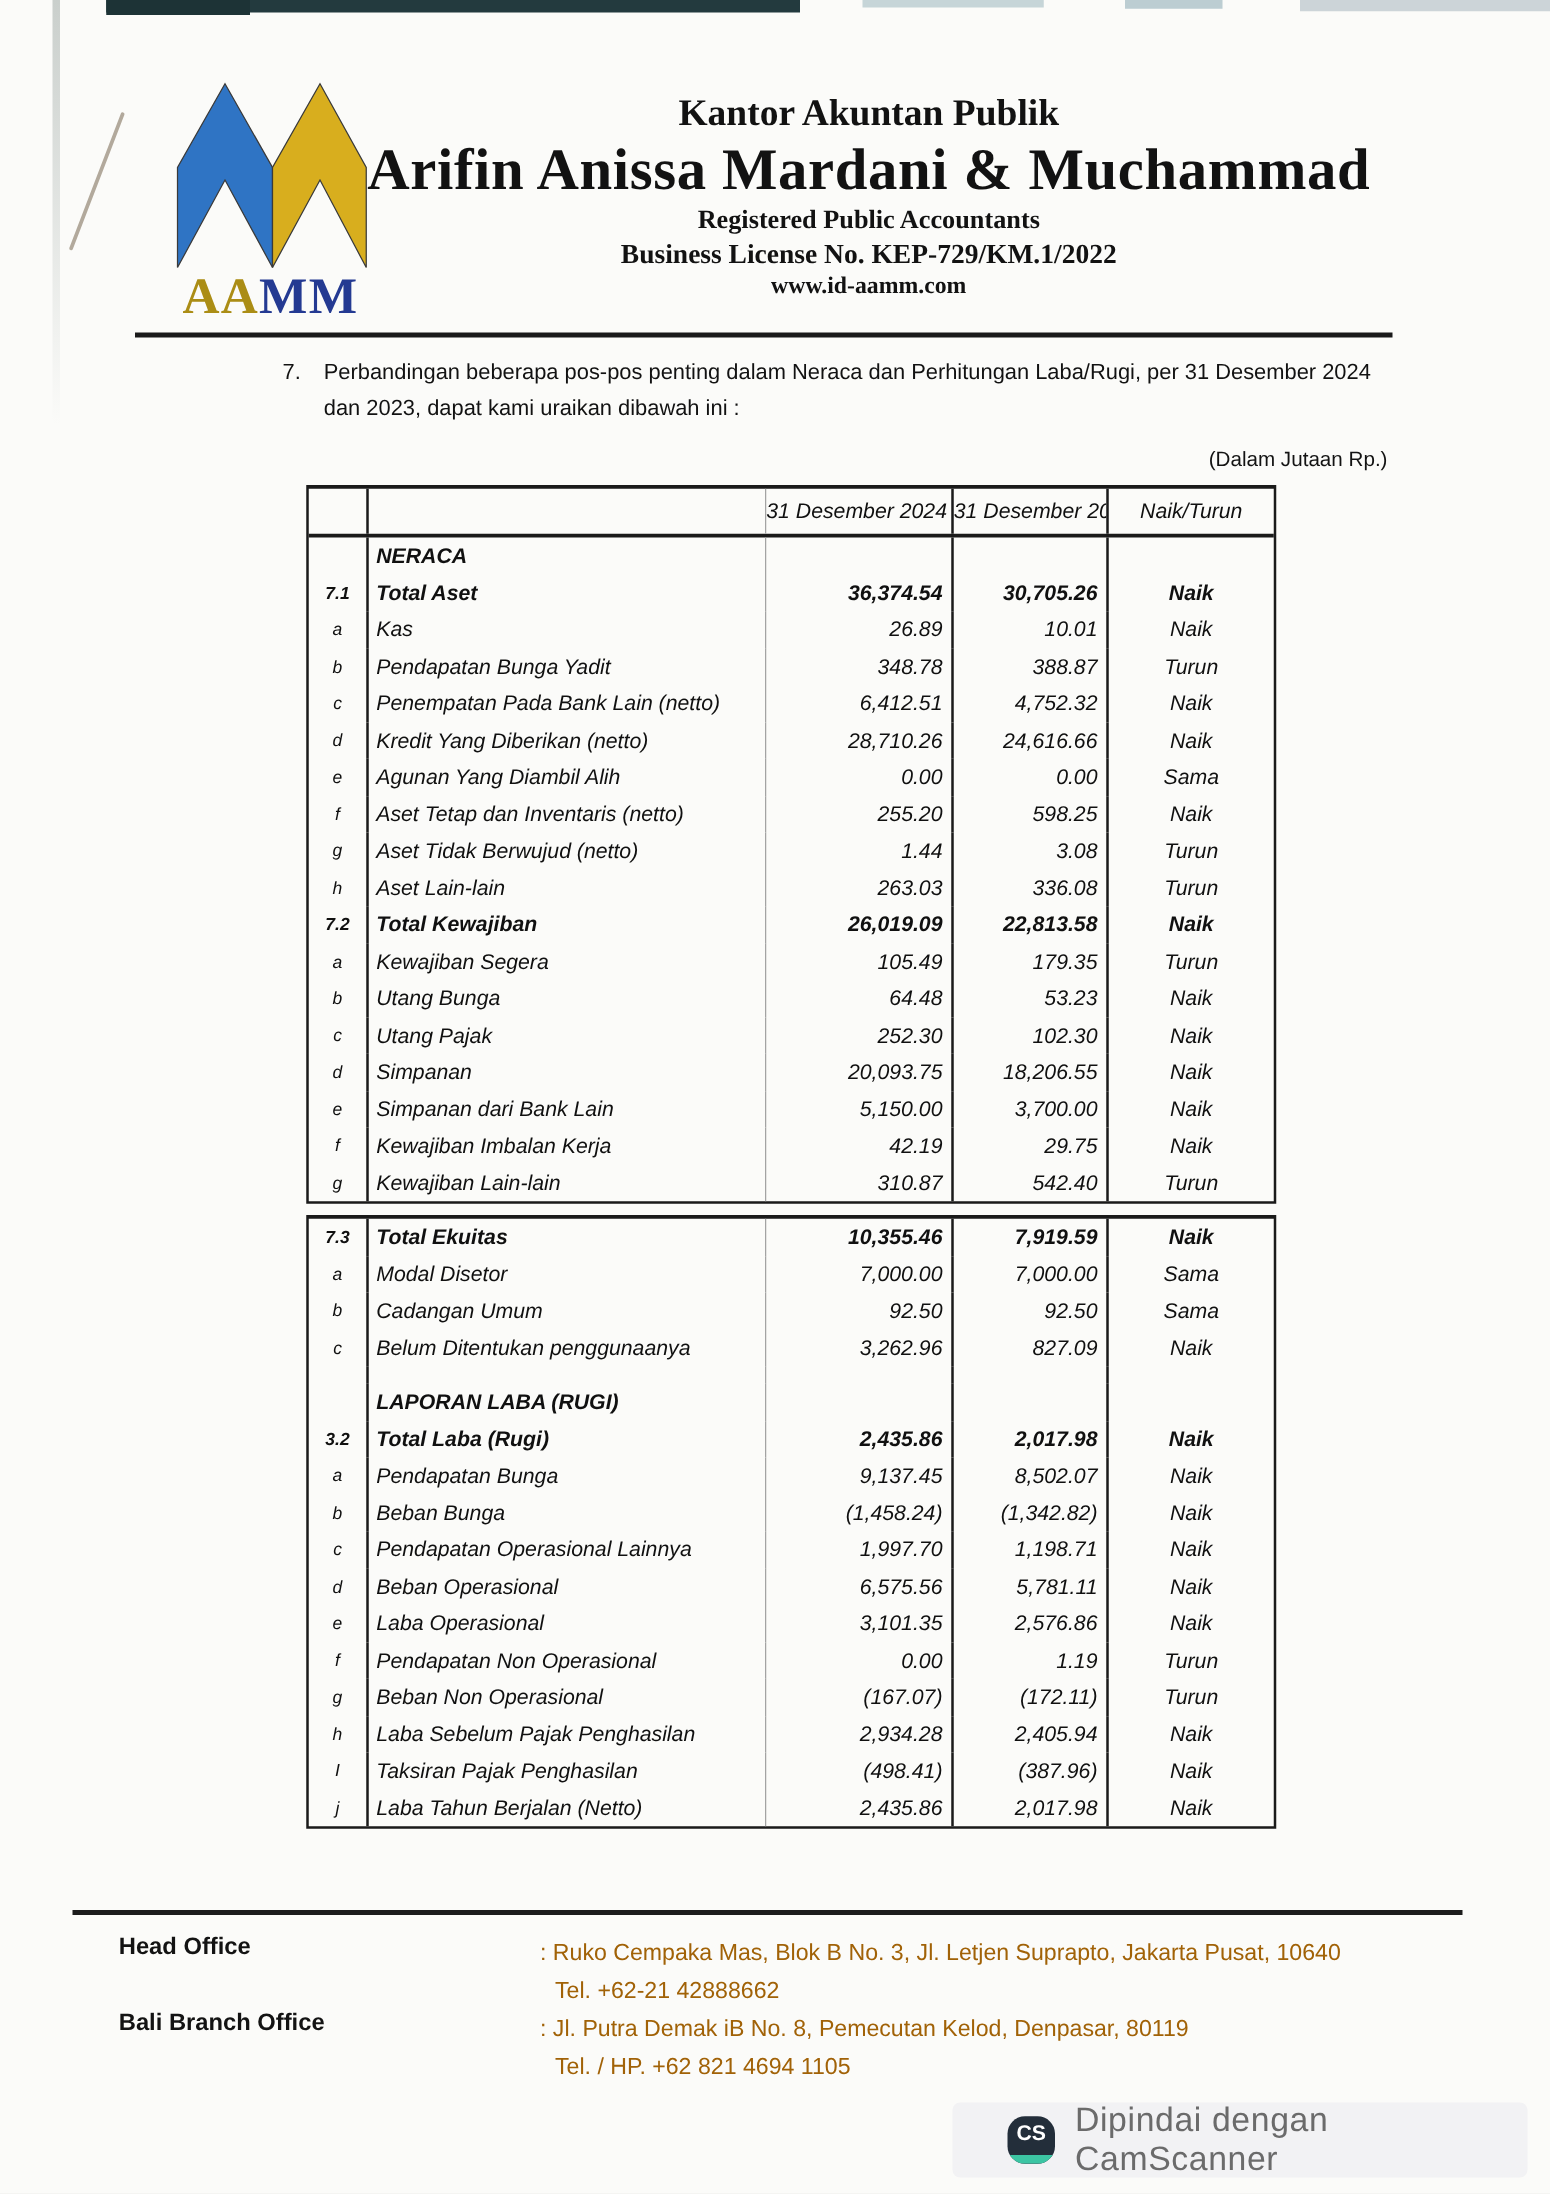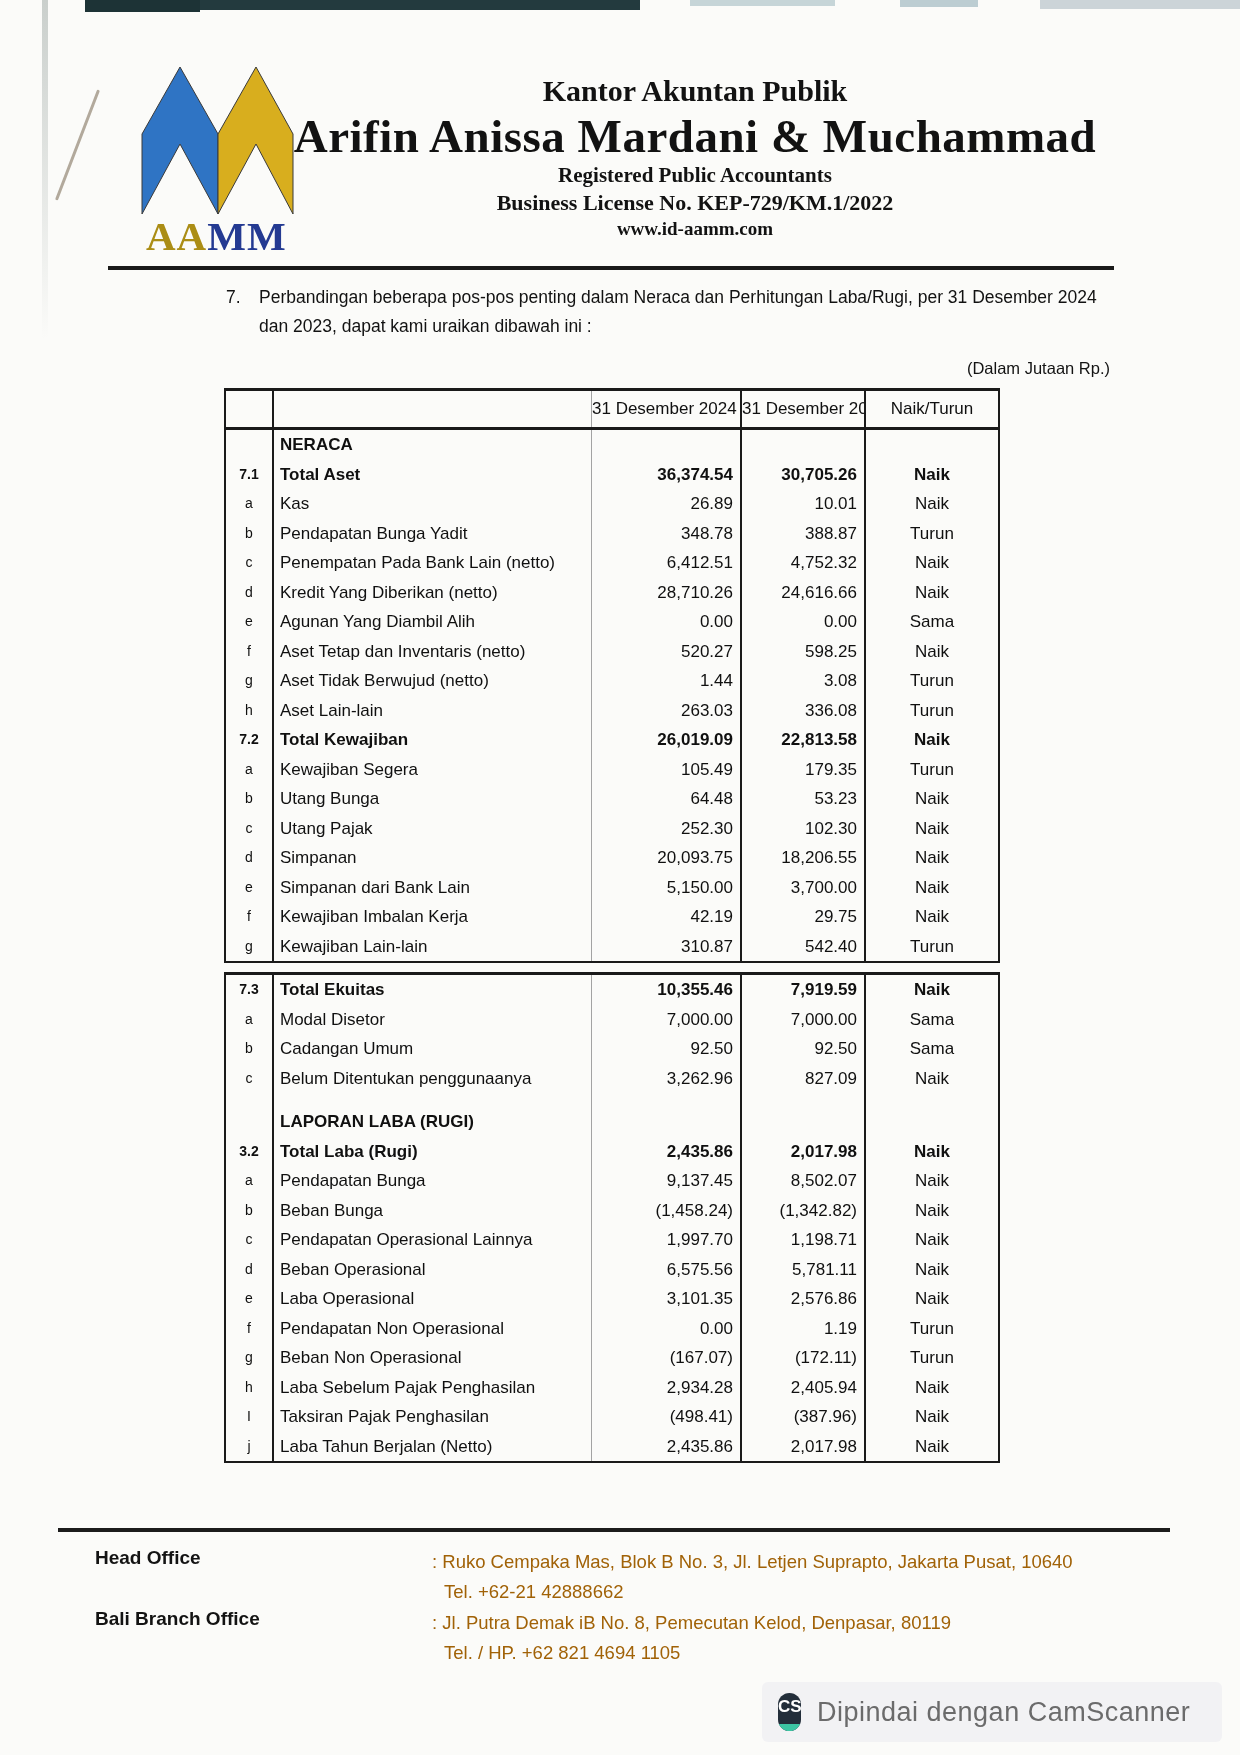--- a/index.html
+++ b/index.html
@@ -33,22 +33,22 @@
   
   .intro{position:absolute;left:226px;top:283px;width:900px;display:flex;
     font-size:17.5px;line-height:29px;color:#121212;}
   .intro-num{width:33px;flex:none;}
   .intro-text{flex:1;}
 
   .unit-note{position:absolute;left:760px;top:359px;width:350px;text-align:right;
     font-size:16.5px;color:#131313;}
 
   
-  .fin-table{position:absolute;left:224px;width:772px;border:2px solid #1a1a1a;
-    border-top-width:3px;background:transparent;font-size:17px;color:#101010;}
+  .fin-table{position:absolute;left:245px;width:772px;border:2px solid #1a1a1a;
+    border-top-width:3px;background:transparent;font-style:italic;font-size:17px;color:#101010;}
   .t1{top:388px;}
   .t2{top:972px;border-top-width:3px;}
   .thead{display:flex;height:36px;border-bottom:3px solid #1a1a1a;}
   .thead .cell{line-height:36px;text-align:center;font-size:17px;}
   .trow{display:flex;height:29.5px;}
   .trow .cell{line-height:29.5px;}
   .trow.blank{height:14px;}
   .cell{overflow:hidden;white-space:nowrap;box-sizing:border-box;}
   .c-no{width:48px;border-right:2px solid #1a1a1a;text-align:center;font-size:14px;flex:none;}
   .c-desc{width:318px;border-right:1px solid #a3a3a3;padding-left:6px;flex:none;}
@@ -59,21 +59,21 @@
 
   
   .f-rule{position:absolute;left:58px;top:1528px;width:1112px;height:4px;background:#1c1c1c;}
   .f-label{position:absolute;left:95px;font-size:19px;font-weight:700;color:#131313;}
   .f-block{position:absolute;left:432px;width:720px;font-size:18.5px;line-height:30px;color:#a16207;}
   .f-indent{padding-left:12px;}
 
   
   .cs-badge{position:absolute;left:762px;top:1682px;width:460px;height:60px;background:#f2f2f4;
     border-radius:6px;display:flex;align-items:center;}
-  .cs-icon{position:relative;width:23px;height:38px;margin-left:16px;background:#232e3a;
+  .cs-icon{position:relative;width:38px;height:38px;margin-left:44px;background:#232e3a;
     border-radius:14px;overflow:hidden;flex:none;}
   .cs-icon .cs-txt{position:absolute;left:0;right:0;top:4px;text-align:center;color:#ffffff;
     font-weight:700;font-size:17px;font-family:"Liberation Sans",sans-serif;}
   .cs-icon .cs-bar{position:absolute;left:0;right:0;bottom:0;height:7px;background:#3cc5a3;}
   .cs-label{margin-left:16px;font-size:27px;color:#6b6b6b;letter-spacing:.5px;}
 </style>
 </head>
 <body>
 
 <div id="page">
@@ -163,21 +163,21 @@
         <div class="trow">
           <div class="cell c-no">e</div>
           <div class="cell c-desc">Agunan Yang Diambil Alih</div>
           <div class="cell c-2024">0.00</div>
           <div class="cell c-2023">0.00</div>
           <div class="cell c-status">Sama</div>
         </div>
         <div class="trow">
           <div class="cell c-no">f</div>
           <div class="cell c-desc">Aset Tetap dan Inventaris (netto)</div>
-          <div class="cell c-2024">520.27</div>
+          <div class="cell c-2024">255.20</div>
           <div class="cell c-2023">598.25</div>
           <div class="cell c-status">Naik</div>
         </div>
         <div class="trow">
           <div class="cell c-no">g</div>
           <div class="cell c-desc">Aset Tidak Berwujud (netto)</div>
           <div class="cell c-2024">1.44</div>
           <div class="cell c-2023">3.08</div>
           <div class="cell c-status">Turun</div>
         </div>

